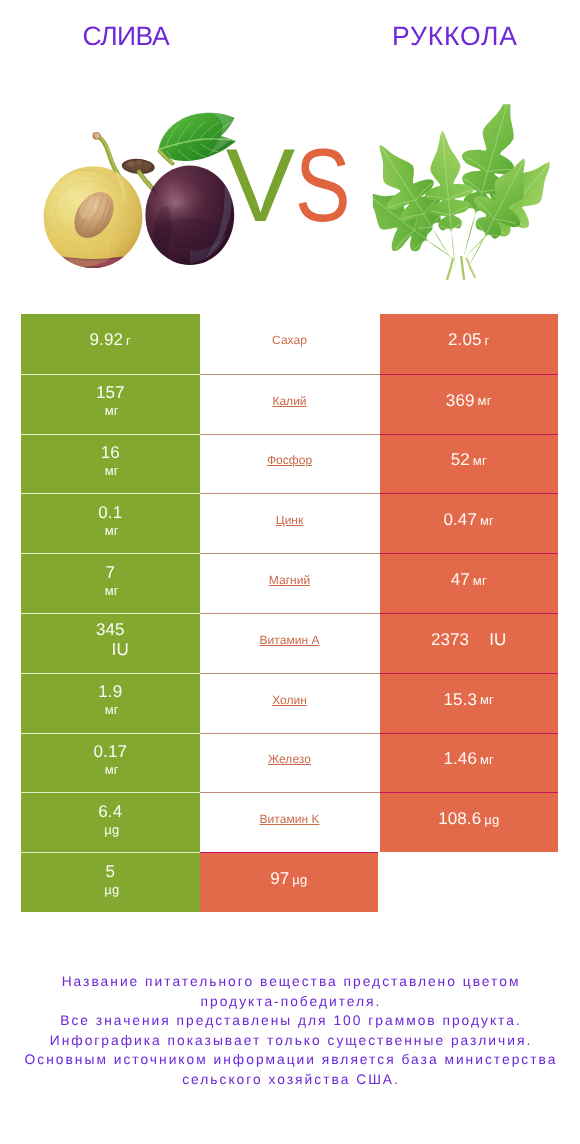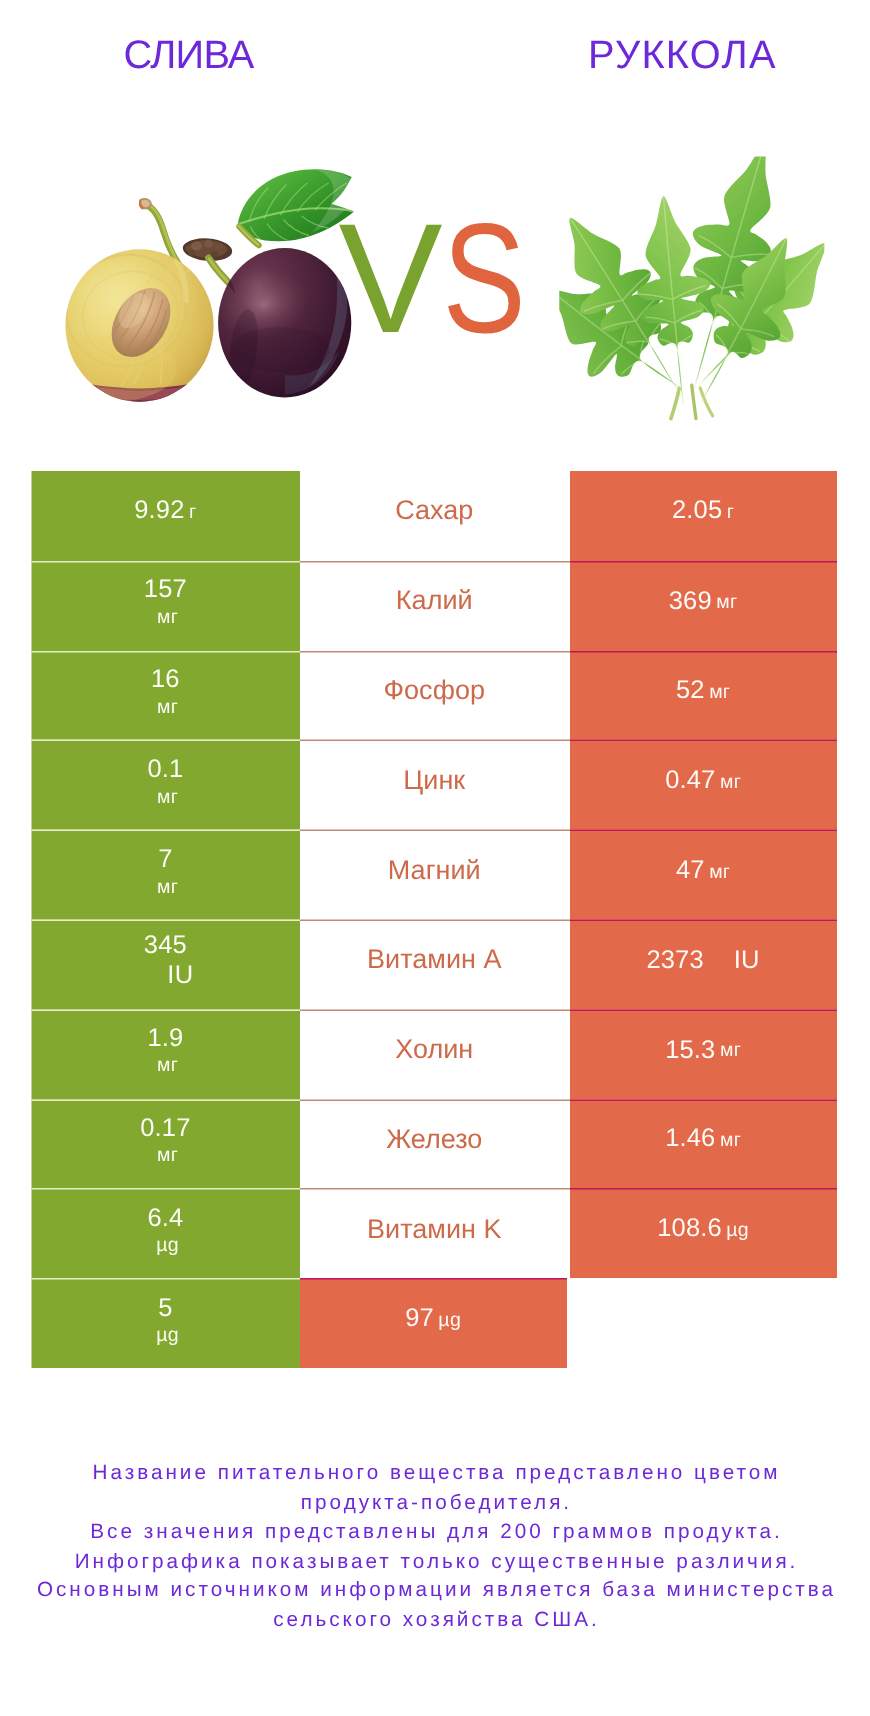--- a/index.html
+++ b/index.html
@@ -25,26 +25,26 @@
 
   
   .tbl{position:absolute;left:21px;top:314px;width:537px;}
   .row{display:flex;height:59.8px;box-sizing:border-box;text-align:center;}
   .cell{display:flex;align-items:center;justify-content:center;box-sizing:border-box;}
   .cell>span{position:relative;top:-3.5px;}
   .cL{width:178.5px;background:#82a830;color:#fcfdf6;}
   .cM{width:180px;background:#fff;color:#cd6a4a;}
   .cR{width:178.5px;background:#e2694a;color:#fffaf7;}
   .row+.row .cL{border-top:1px solid #e6eec8;flex-direction:column;}
-  .row+.row .cM{border-top:1px solid #c08a76;}
+  .row+.row .cM{border-top:1px solid #c08a76;text-decoration:underline;}
   .row+.row .cR{border-top:1px solid #be185d;}
   .num{font-size:17px;font-weight:400;letter-spacing:0.1px;}
   .u{font-size:13px;font-weight:400;margin-left:3px;letter-spacing:0.2px;}
   .u.big{font-size:17px;margin-left:20px;}
-  .lbl{font-size:18px;font-weight:400;letter-spacing:0.02px;text-indent:0.02px;}
+  .lbl{font-size:12px;font-weight:400;letter-spacing:0.02px;text-indent:0.02px;}
 
   
   .foot{position:absolute;left:0;top:972px;width:580px;text-align:center;
         font-size:13.8px;line-height:19.5px;color:#6d28d9;font-weight:400;
         letter-spacing:2px;text-indent:2px;}
   .foot div{white-space:nowrap;}
 </style>
 </head>
 <body>
 
@@ -427,18 +427,18 @@
         <div class="cell cR">
           <span class="num">97</span>
           <span class="u">µg</span>
         </div>
       </div>
     </div>
 
   <div class="foot" id="foot">
       <div>Название питательного вещества представлено цветом</div>
       <div>продукта-победителя.</div>
-      <div>Все значения представлены для 200 граммов продукта.</div>
+      <div>Все значения представлены для 100 граммов продукта.</div>
       <div>Инфографика показывает только существенные различия.</div>
       <div>Основным источником информации является база министерства</div>
       <div>сельского хозяйства США.</div>
     </div>
 </div>
 
 </body></html>

